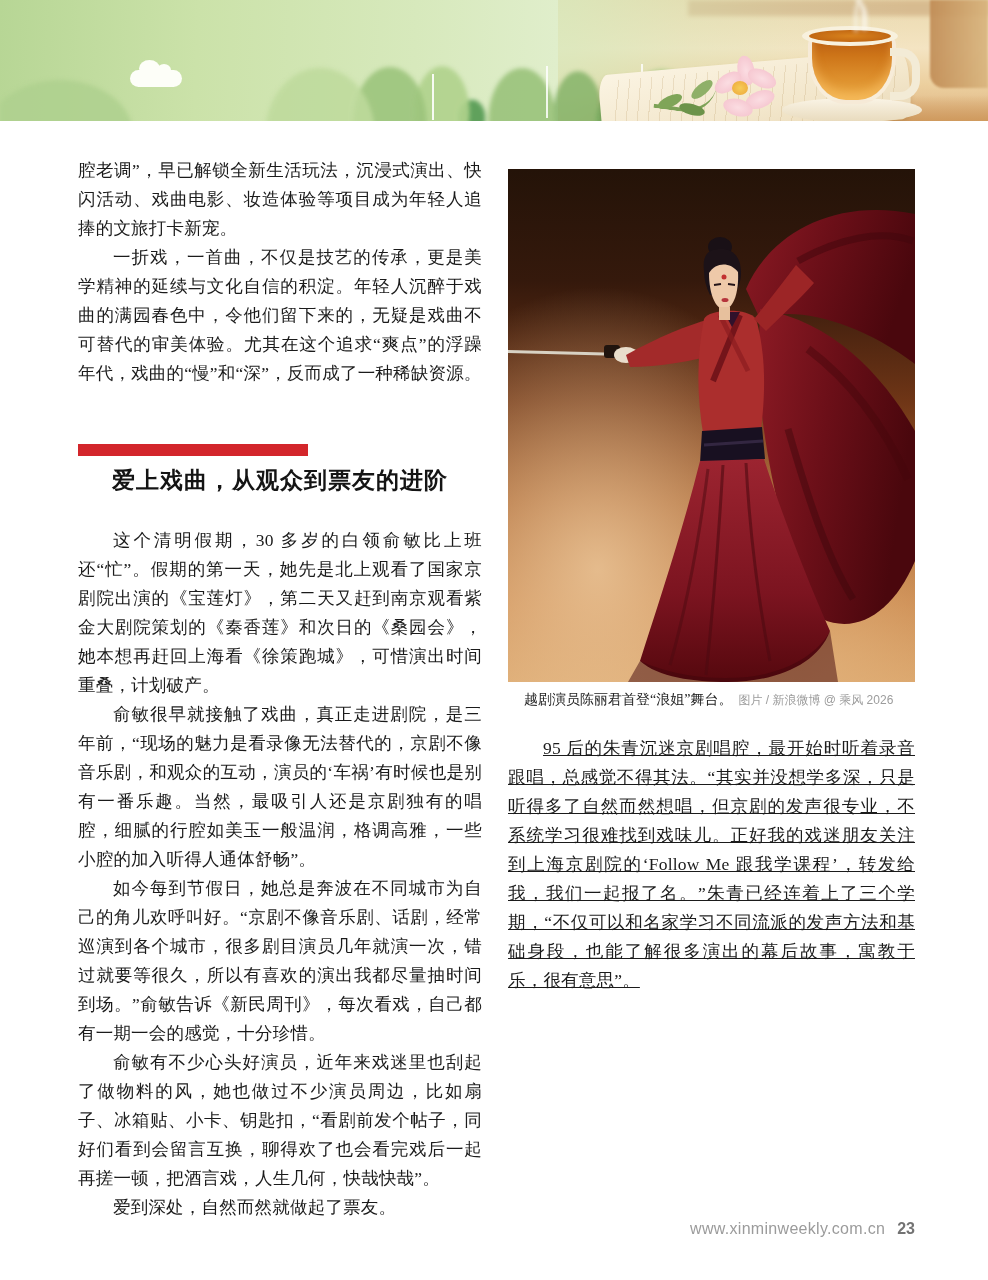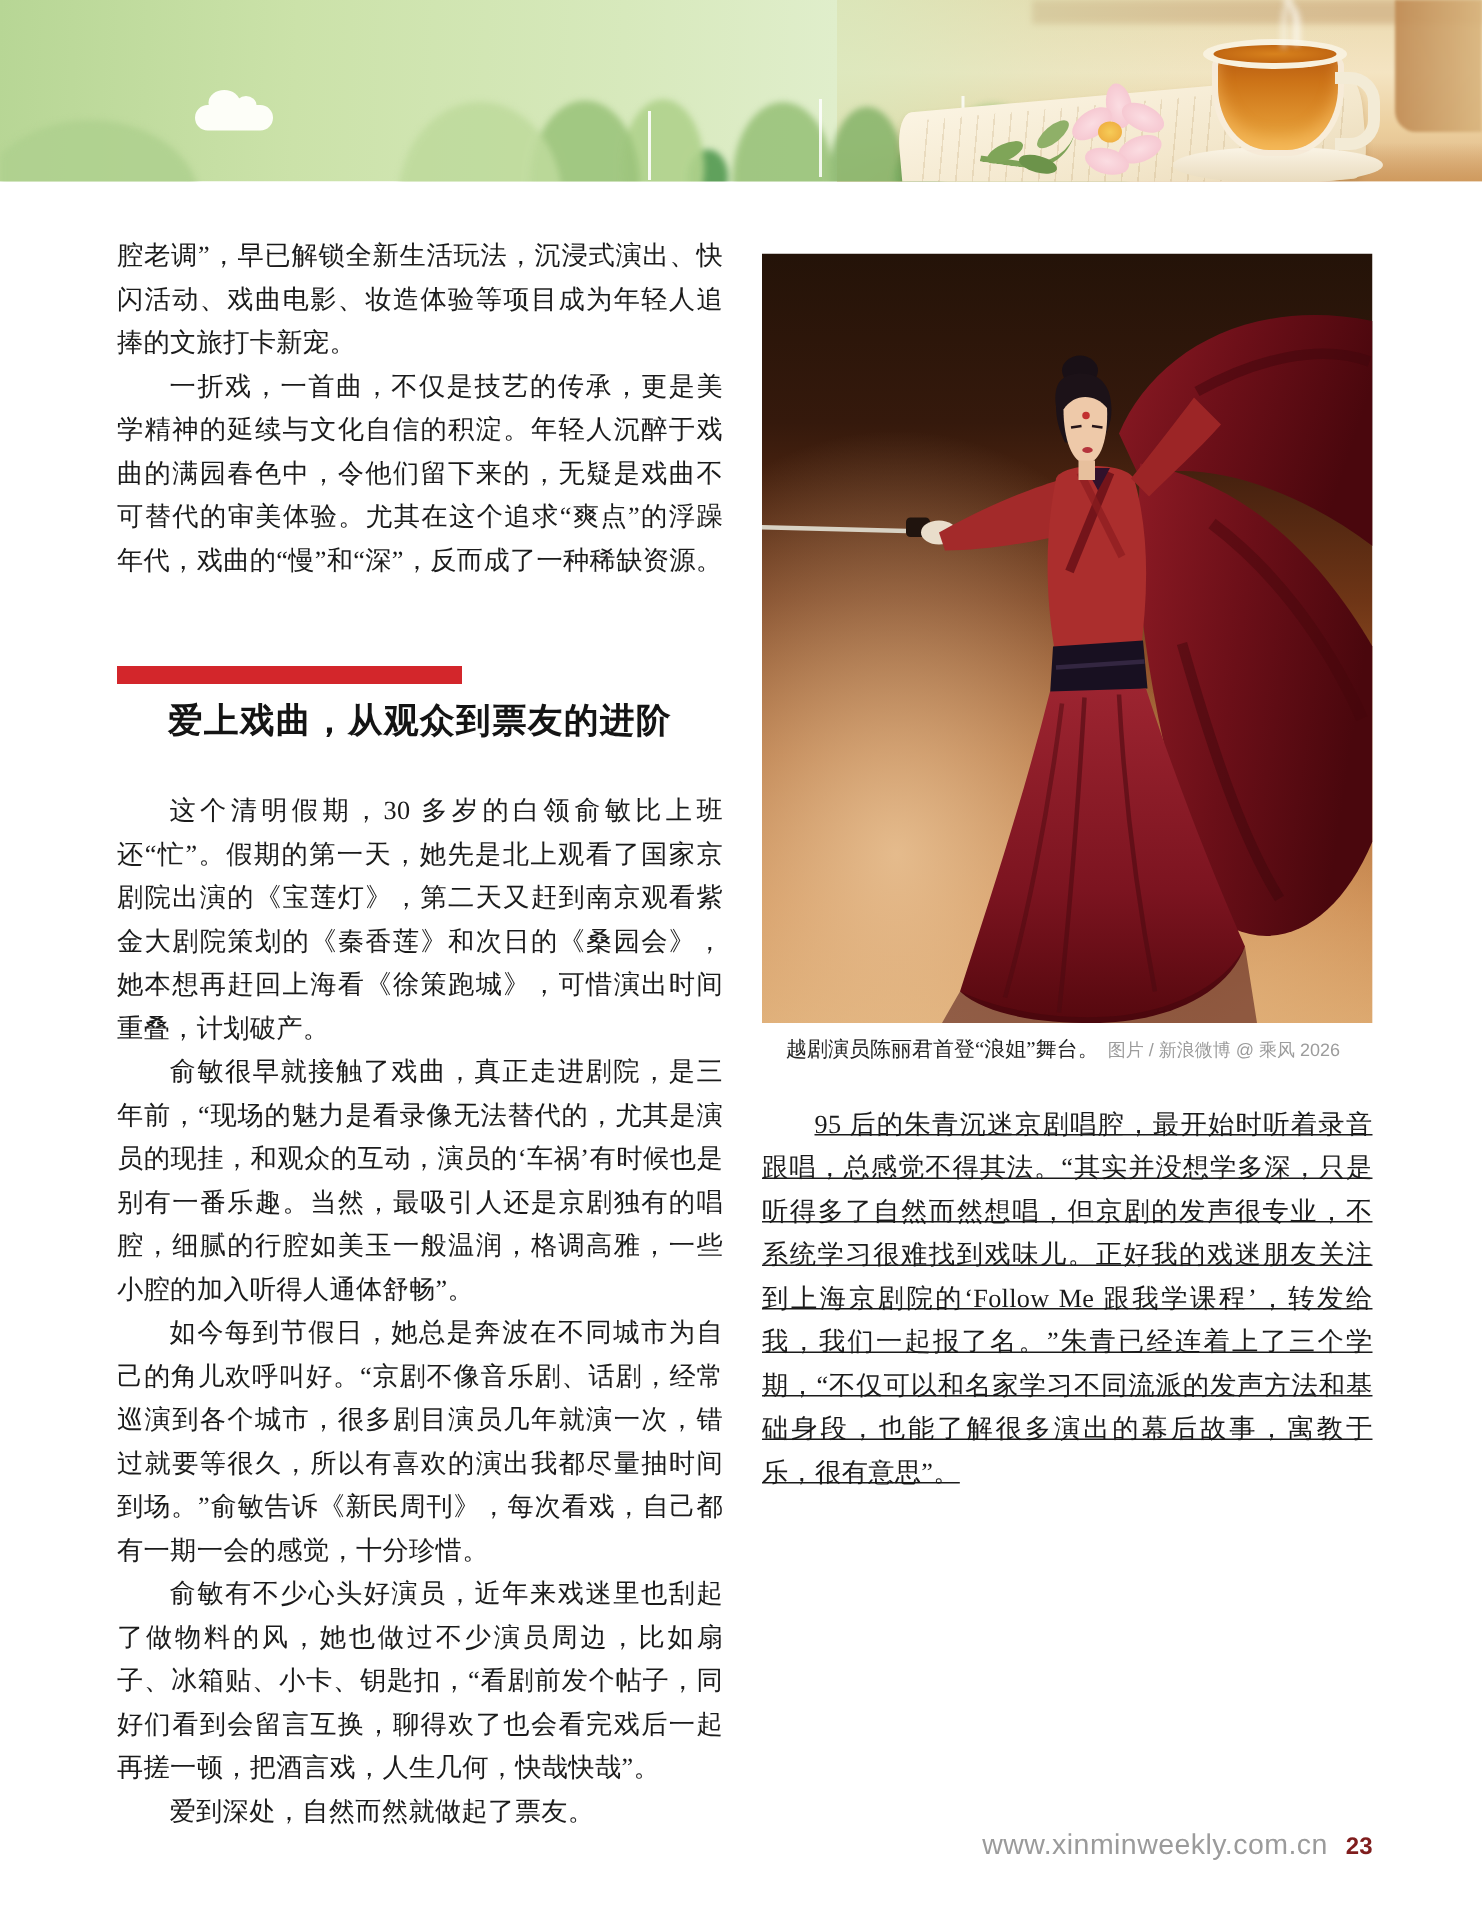--- a/index.html
+++ b/index.html
@@ -93,22 +93,22 @@
 
   
   .photo{width:407px;height:513px;display:block;}
   .caption{margin-top:8px;font-size:14px;line-height:20px;color:#222;margin-left:16px;}
   .caption .credit{font-size:12px;color:#9c9c9c;margin-left:6px;font-family:"Liberation Sans",sans-serif;}
   .right-text{margin-top:24px;text-decoration:underline;}
 
   
   .footer{position:absolute;top:1220px;left:508px;width:407px;text-align:right;
           font-family:"Liberation Sans",sans-serif;}
-  .f-url{font-size:19px;color:#9b9b9b;letter-spacing:.3px;}
-  .f-num{font-size:16px;color:#7f1d1d;margin-left:12px;font-weight:600;}
+  .f-url{font-size:16px;color:#9b9b9b;letter-spacing:.3px;}
+  .f-num{font-size:16px;color:#737373;margin-left:12px;font-weight:600;}
 </style>
 </head>
 <body>
 
 <div class="page">
 
   <div class="header">
     <div class="warm"></div>
     <div class="wood-shelf"></div>
     <div class="wood-post"></div>
@@ -141,21 +141,21 @@
   </div>
 
   <div class="col-left">
     <p class="body">腔老调”，早已解锁全新生活玩法，沉浸式演出、快闪活动、戏曲电影、妆造体验等项目成为年轻人追捧的文旅打卡新宠。</p>
     <p class="body indent">一折戏，一首曲，不仅是技艺的传承，更是美学精神的延续与文化自信的积淀。年轻人沉醉于戏曲的满园春色中，令他们留下来的，无疑是戏曲不可替代的审美体验。尤其在这个追求“爽点”的浮躁年代，戏曲的“慢”和“深”，反而成了一种稀缺资源。</p>
     <div class="section">
       <div class="bar"></div>
       <h2>爱上戏曲，从观众到票友的进阶</h2>
     </div>
     <p class="body indent">这个清明假期，30 多岁的白领俞敏比上班还“忙”。假期的第一天，她先是北上观看了国家京剧院出演的《宝莲灯》，第二天又赶到南京观看紫金大剧院策划的《秦香莲》和次日的《桑园会》，她本想再赶回上海看《徐策跑城》，可惜演出时间重叠，计划破产。</p>
-    <p class="body indent">俞敏很早就接触了戏曲，真正走进剧院，是三年前，“现场的魅力是看录像无法替代的，尤其是演员的现挂，和观众的互动，演员的‘车祸’有时候也是别有一番乐趣。当然，最吸引人还是京剧独有的唱腔，细腻的行腔如美玉一般温润，格调高雅，一些小腔的加入听得人通体舒畅”。</p>
+    <p class="body indent">俞敏很早就接触了戏曲，真正走进剧院，是三年前，“现场的魅力是看录像无法替代的，京剧不像音乐剧，和观众的互动，演员的‘车祸’有时候也是别有一番乐趣。当然，最吸引人还是京剧独有的唱腔，细腻的行腔如美玉一般温润，格调高雅，一些小腔的加入听得人通体舒畅”。</p>
     <p class="body indent">如今每到节假日，她总是奔波在不同城市为自己的角儿欢呼叫好。“京剧不像音乐剧、话剧，经常巡演到各个城市，很多剧目演员几年就演一次，错过就要等很久，所以有喜欢的演出我都尽量抽时间到场。”俞敏告诉《新民周刊》，每次看戏，自己都有一期一会的感觉，十分珍惜。</p>
     <p class="body indent">俞敏有不少心头好演员，近年来戏迷里也刮起了做物料的风，她也做过不少演员周边，比如扇子、冰箱贴、小卡、钥匙扣，“看剧前发个帖子，同好们看到会留言互换，聊得欢了也会看完戏后一起再搓一顿，把酒言戏，人生几何，快哉快哉”。</p>
     <p class="body indent">爱到深处，自然而然就做起了票友。</p>
   </div>
 
   <div class="col-right">
     <svg class="photo" viewBox="0 0 407 513" xmlns="http://www.w3.org/2000/svg">
       <defs>
         <linearGradient id="pbg" x1="0" y1="0" x2="0" y2="1">
           <stop offset="0" stop-color="#241308"></stop>

